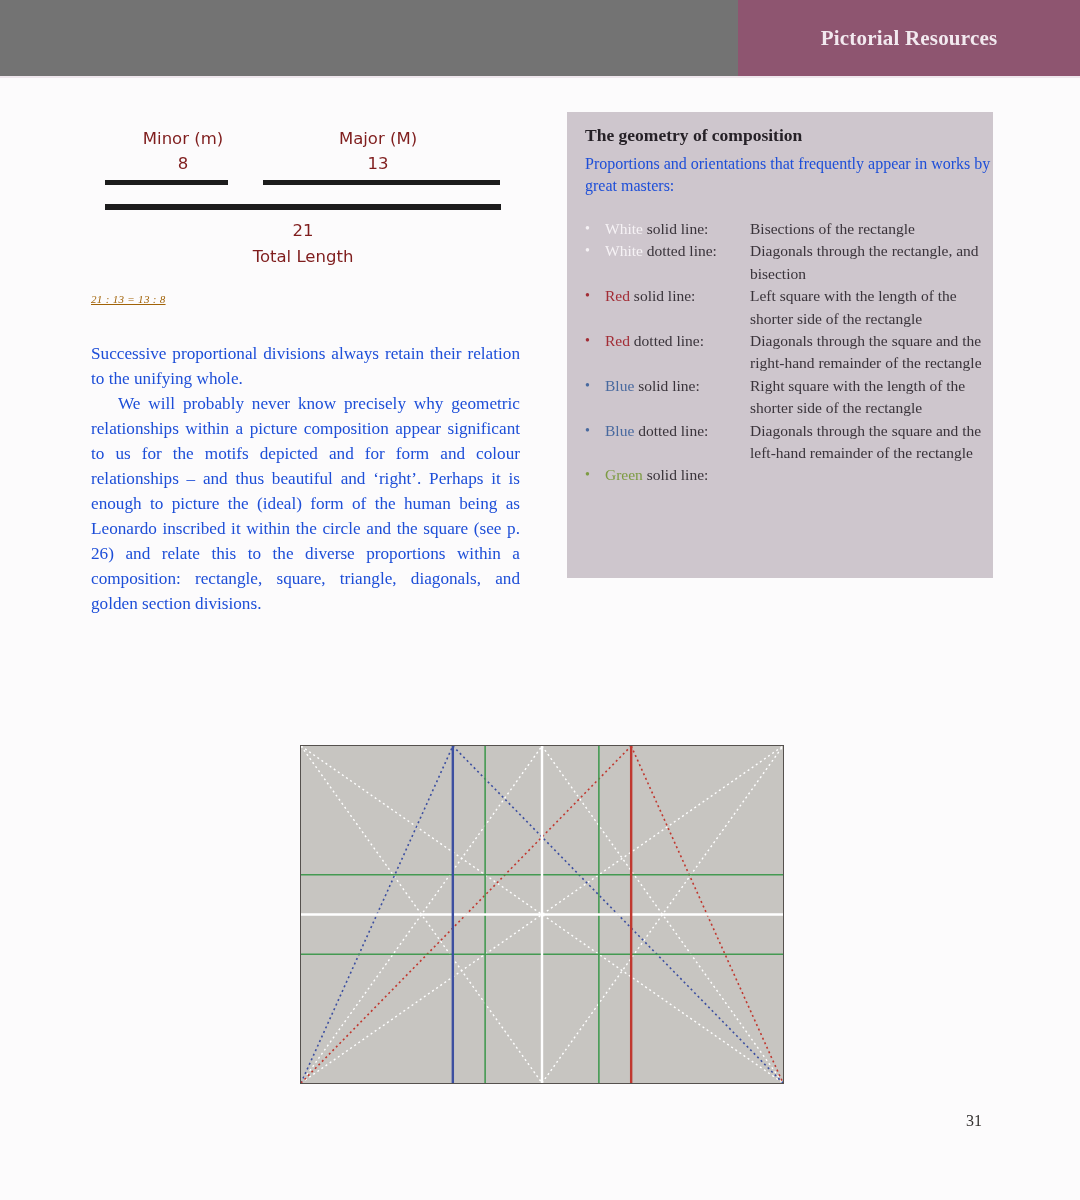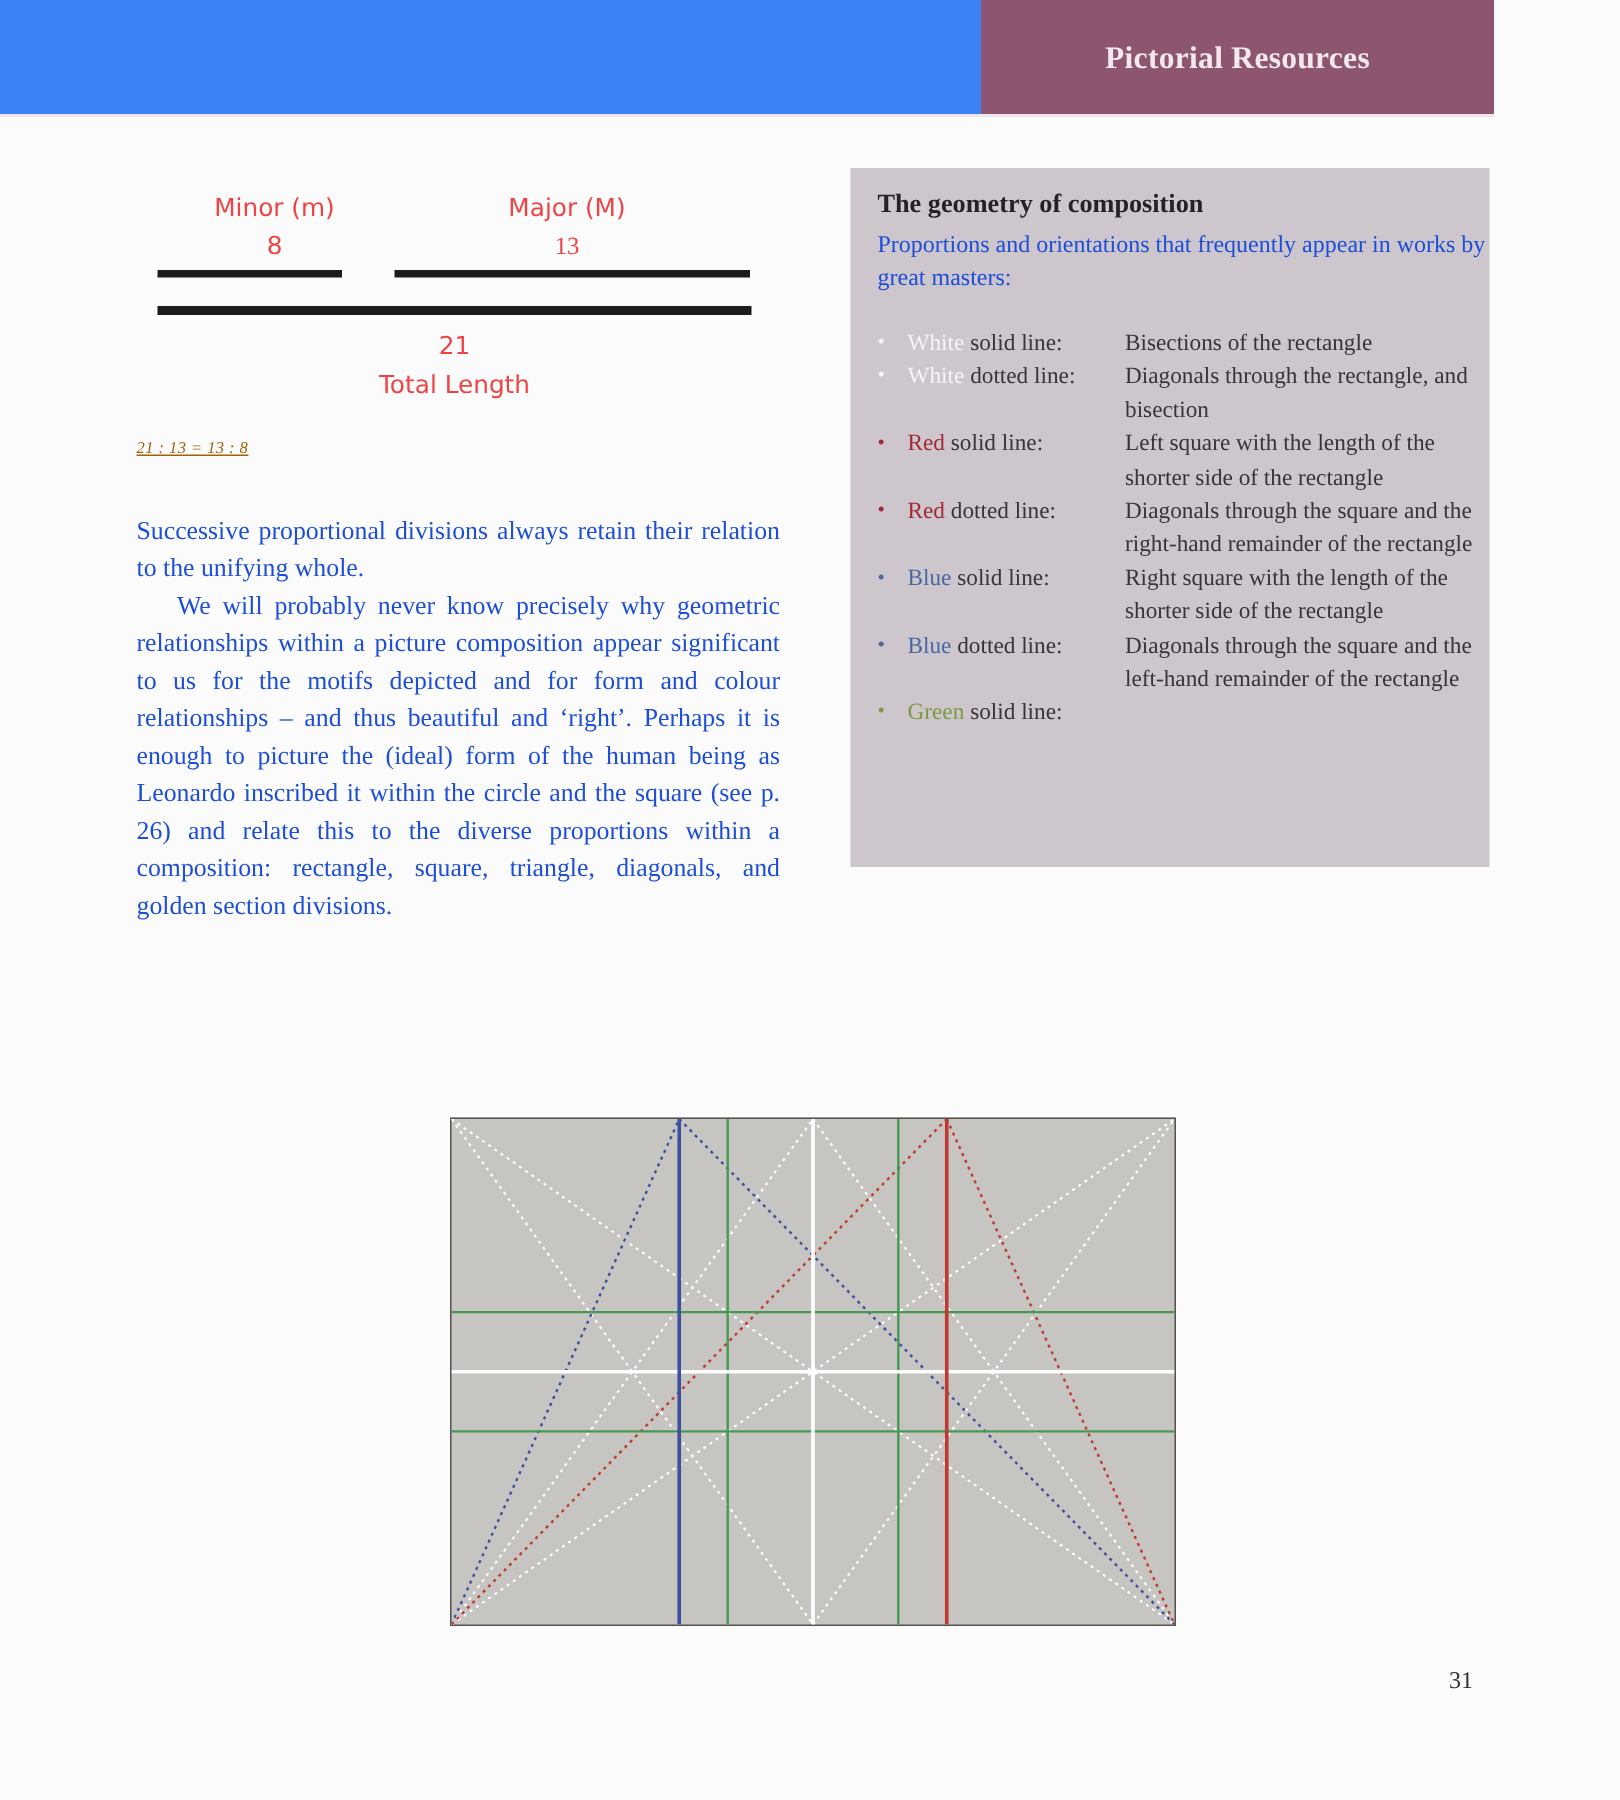--- a/index.html
+++ b/index.html
@@ -3,30 +3,30 @@
 <meta charset="utf-8">
 <style>
   html,body{margin:0;padding:0;}
   body{
     width:1080px;height:1200px;position:relative;
     background:#fcfbfc;
     font-family:"Liberation Serif",serif;
     overflow:hidden;
   }
   
-  .header{position:absolute;top:0;left:0;width:996px;height:76px;background:#3b82f6;border-bottom:2px solid #efe7ed;}
+  .header{position:absolute;top:0;left:0;width:1080px;height:76px;background:#737373;border-bottom:2px solid #efe7ed;}
   .header-right{position:absolute;top:0;right:0;width:342px;height:76px;background:#8e5570;display:flex;align-items:center;justify-content:center;}
   .header-title{color:#f2e9ef;font-weight:bold;font-size:21px;letter-spacing:.2px;}
   
-  .prop{position:absolute;left:90px;top:125px;width:420px;height:155px;font-family:"DejaVu Sans",sans-serif;color:#ef4444;}
+  .prop{position:absolute;left:90px;top:125px;width:420px;height:155px;font-family:"DejaVu Sans",sans-serif;color:#7f1d1d;}
   .prop .cap{position:absolute;text-align:center;font-size:16.5px;white-space:nowrap;}
   .cap-minor-label{left:13px;top:4px;width:160px;}
   .cap-minor-value{left:13px;top:29px;width:160px;}
   .cap-major-label{left:208px;top:4px;width:160px;}
-  .cap-major-value{left:208px;top:29px;width:160px;font-family:Liberation Serif, serif;}
+  .cap-major-value{left:208px;top:29px;width:160px;}
   .bar{position:absolute;background:#1c1c1c;height:5px;}
   .bar-minor{left:15px;top:55px;width:123px;}
   .bar-major{left:173px;top:55px;width:237px;}
   .bar-total{left:15px;top:79px;width:396px;height:6px;}
   .cap-total-value{left:15px;top:96px;width:396px;}
   .cap-total-label{left:15px;top:122px;width:396px;}
   
   .formula{position:absolute;left:91px;top:293px;font-style:italic;font-size:11px;color:#a16207;letter-spacing:.3px;text-decoration:underline;}
   .bodytext{position:absolute;left:91px;top:341px;width:429px;font-size:17.2px;line-height:25px;text-align:justify;color:#1d4ed8;}
   .bodytext p{margin:0;}

